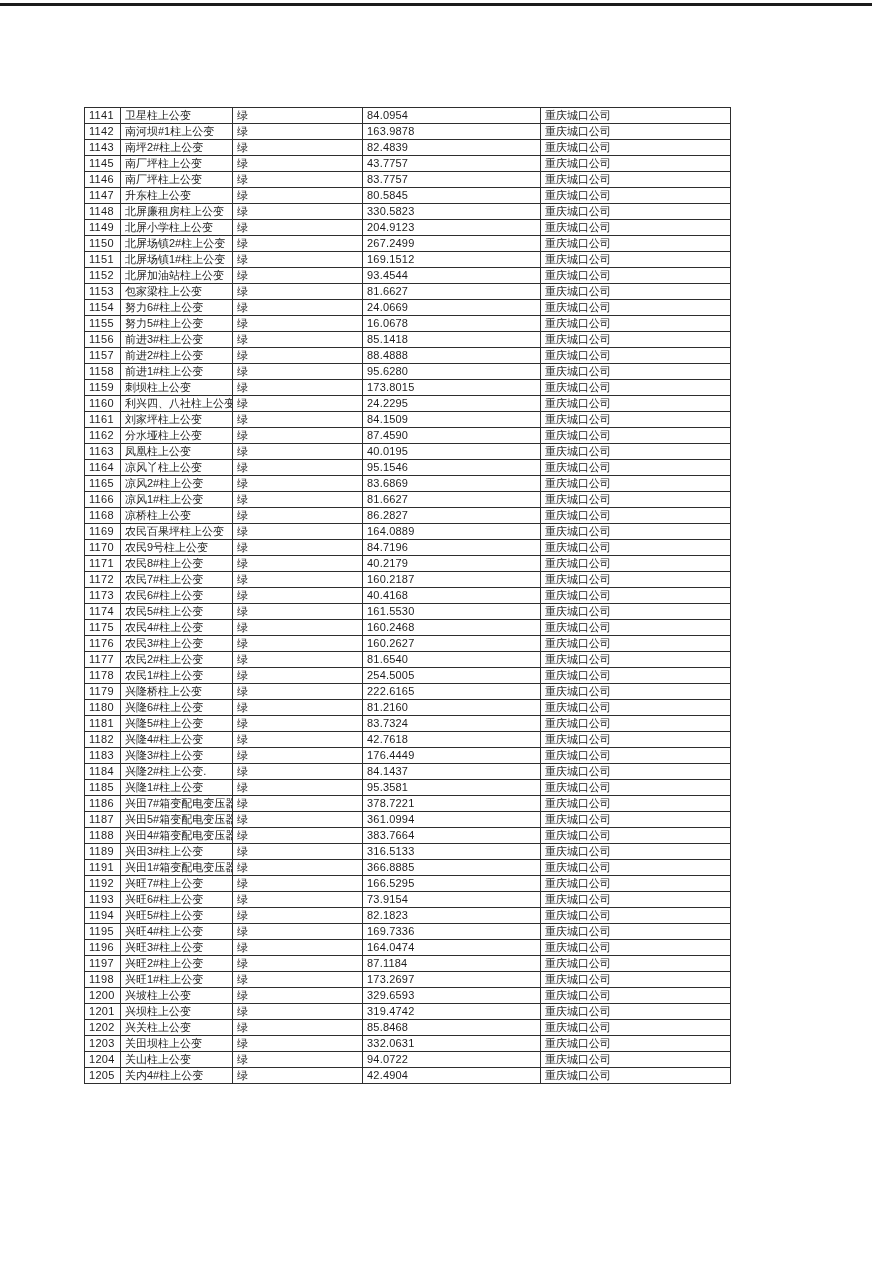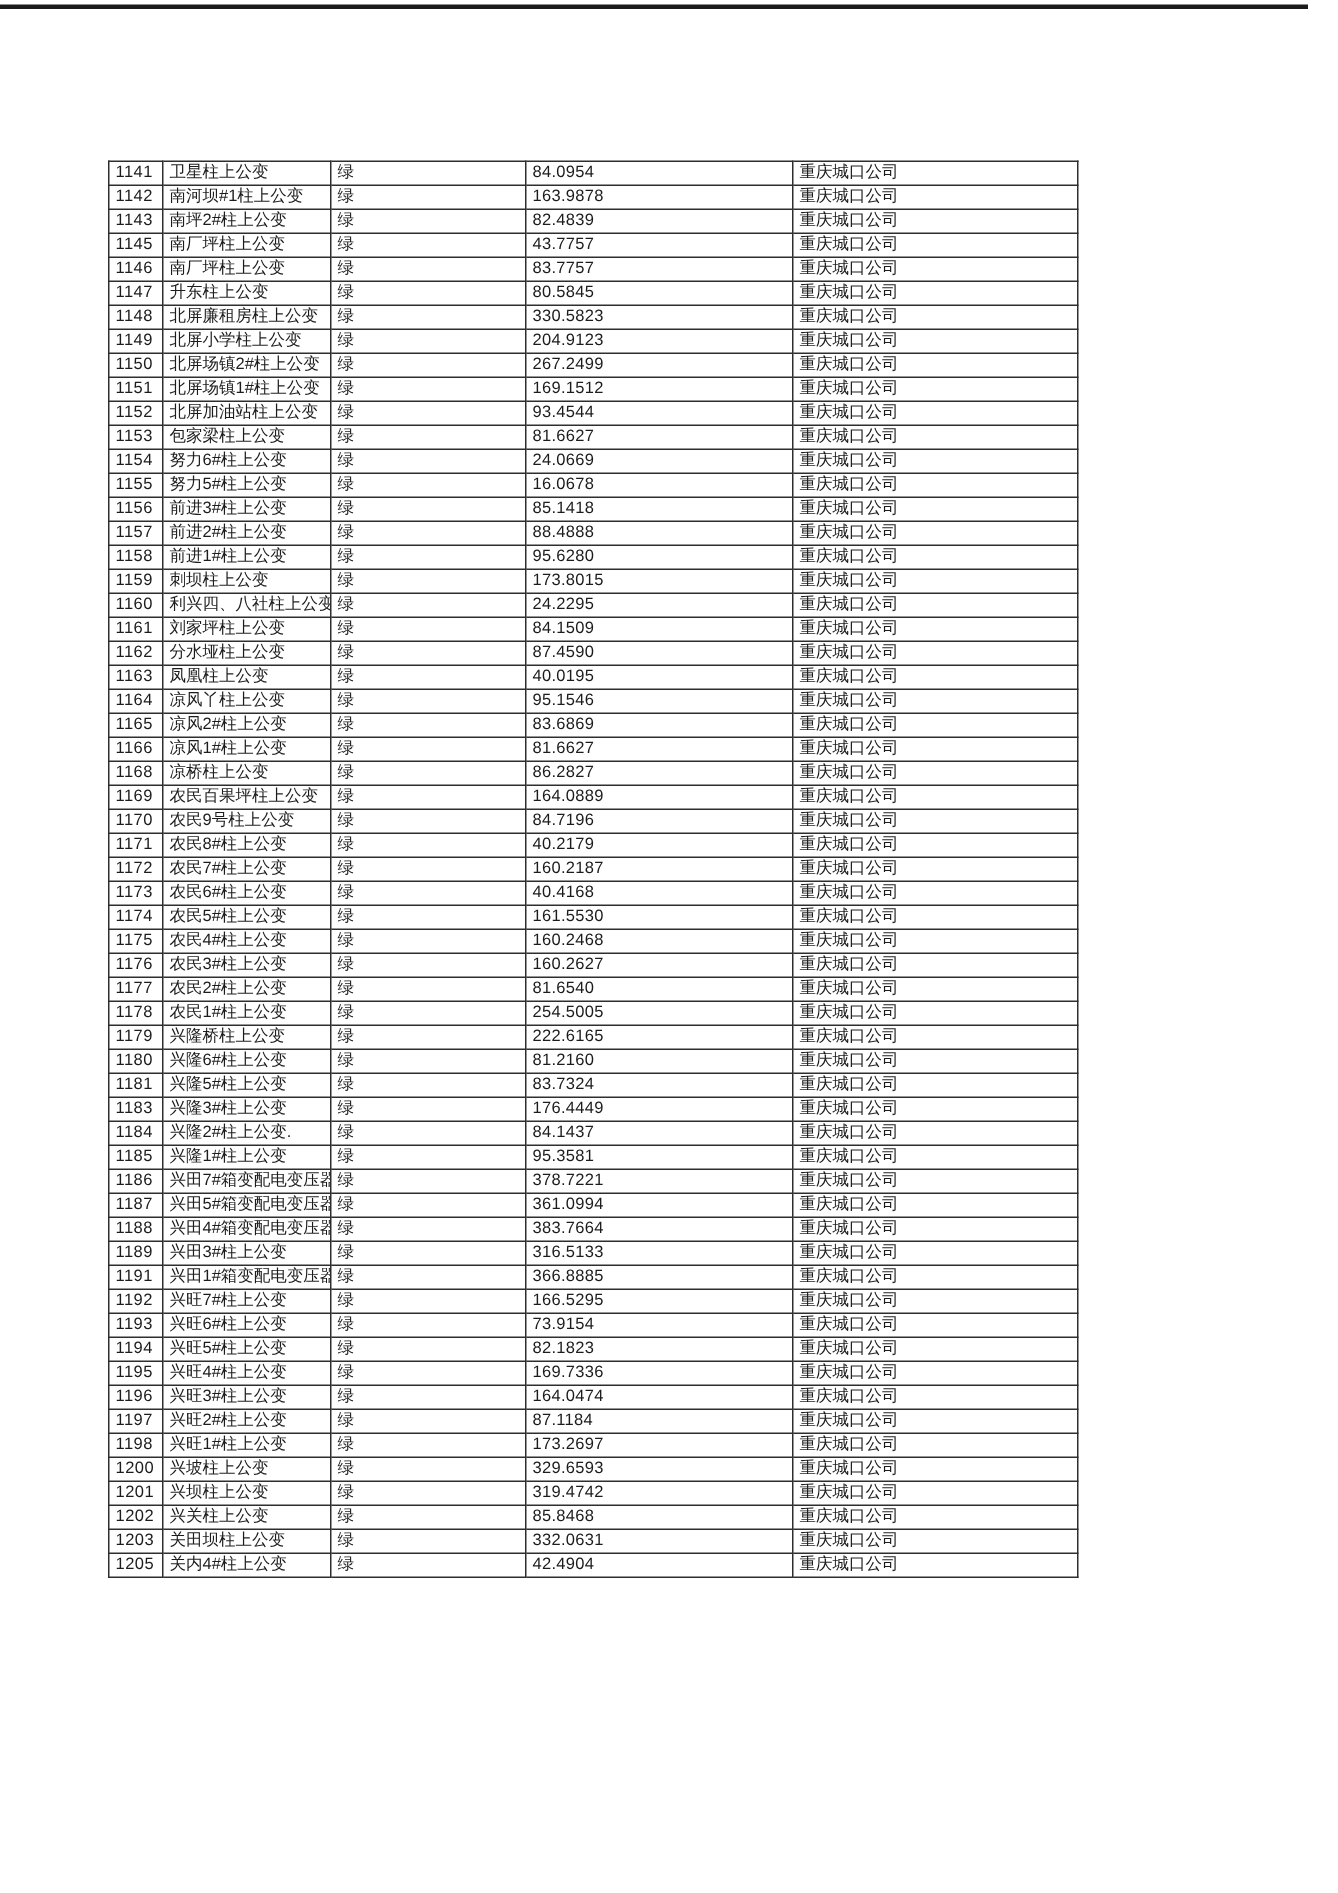--- a/index.html
+++ b/index.html
@@ -18,21 +18,21 @@
   .top-rule {
     position: absolute;
     left: 0;
     top: 3px;
     width: 872px;
     height: 3px;
     background: #1b1b1b;
   }
   table.grid {
     position: absolute;
-    left: 72px;
+    left: 84px;
     top: 107px;
     width: 646px;
     border-collapse: collapse;
     table-layout: fixed;
   }
   table.grid td {
     border: 1px solid #2e2e2e;
     height: 15px;
     padding: 0 2px 0 4px;
     font-size: 11px;
@@ -333,20 +333,27 @@
         <td class="c4">重庆城口公司</td>
       </tr>
       <tr>
         <td class="c0">1181</td>
         <td class="c1">兴隆5#柱上公变</td>
         <td class="c2">绿</td>
         <td class="c3">83.7324</td>
         <td class="c4">重庆城口公司</td>
       </tr>
       <tr>
+        <td class="c0">1182</td>
+        <td class="c1">兴隆4#柱上公变</td>
+        <td class="c2">绿</td>
+        <td class="c3">42.7618</td>
+        <td class="c4">重庆城口公司</td>
+      </tr>
+      <tr>
         <td class="c0">1183</td>
         <td class="c1">兴隆3#柱上公变</td>
         <td class="c2">绿</td>
         <td class="c3">176.4449</td>
         <td class="c4">重庆城口公司</td>
       </tr>
       <tr>
         <td class="c0">1184</td>
         <td class="c1">兴隆2#柱上公变.</td>
         <td class="c2">绿</td>
@@ -463,20 +470,27 @@
         <td class="c1">兴关柱上公变</td>
         <td class="c2">绿</td>
         <td class="c3">85.8468</td>
         <td class="c4">重庆城口公司</td>
       </tr>
       <tr>
         <td class="c0">1203</td>
         <td class="c1">关田坝柱上公变</td>
         <td class="c2">绿</td>
         <td class="c3">332.0631</td>
+        <td class="c4">重庆城口公司</td>
+      </tr>
+      <tr>
+        <td class="c0">1204</td>
+        <td class="c1">关山柱上公变</td>
+        <td class="c2">绿</td>
+        <td class="c3">94.0722</td>
         <td class="c4">重庆城口公司</td>
       </tr>
       <tr>
         <td class="c0">1205</td>
         <td class="c1">关内4#柱上公变</td>
         <td class="c2">绿</td>
         <td class="c3">42.4904</td>
         <td class="c4">重庆城口公司</td>
       </tr>
     </tbody>

